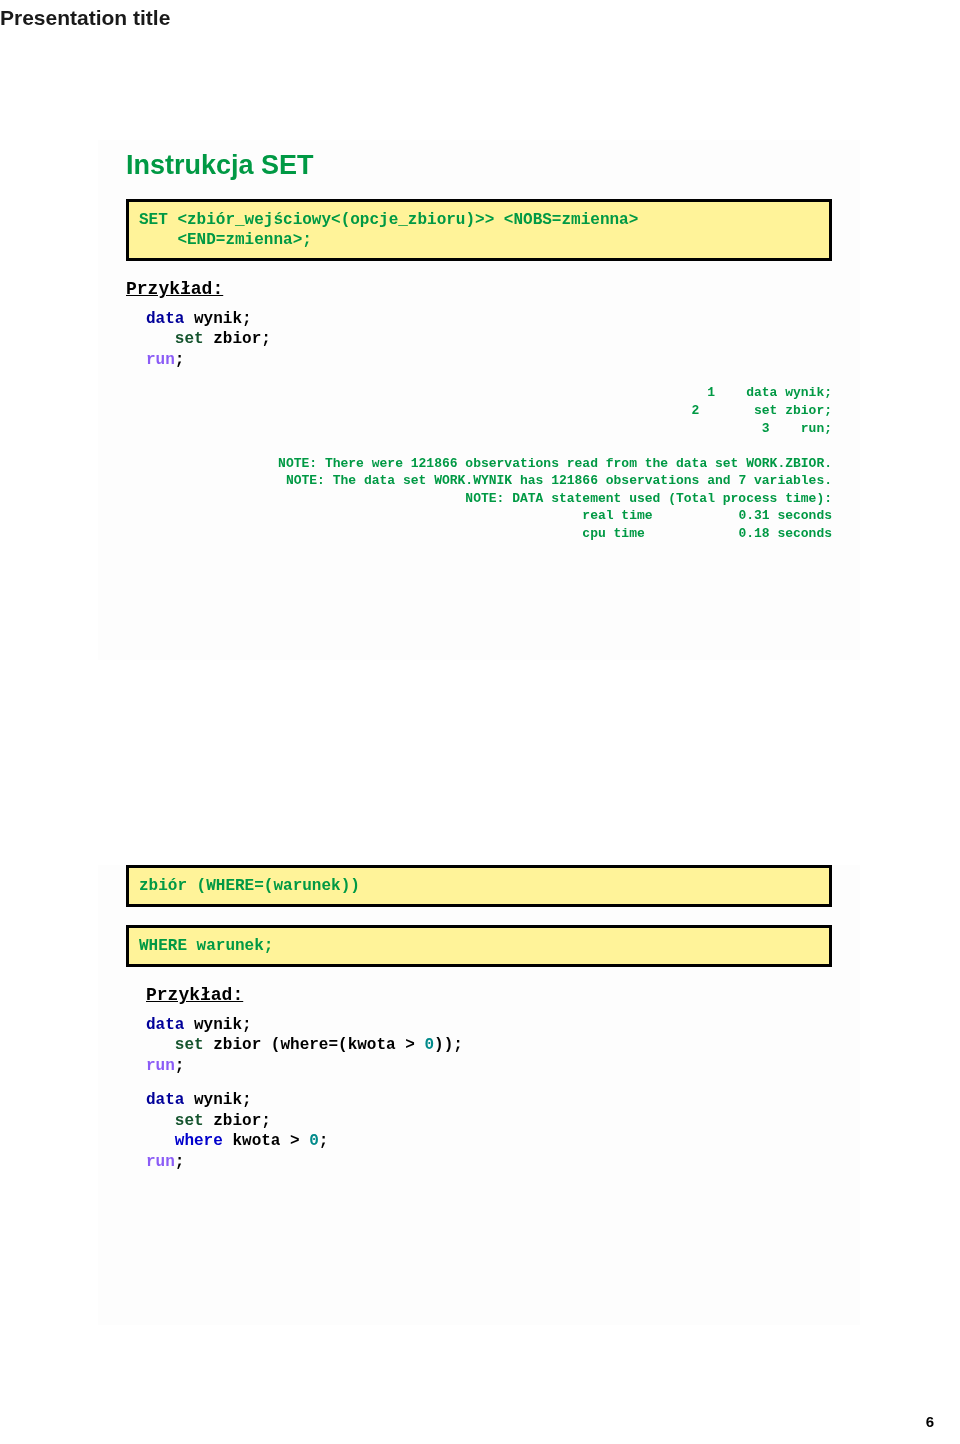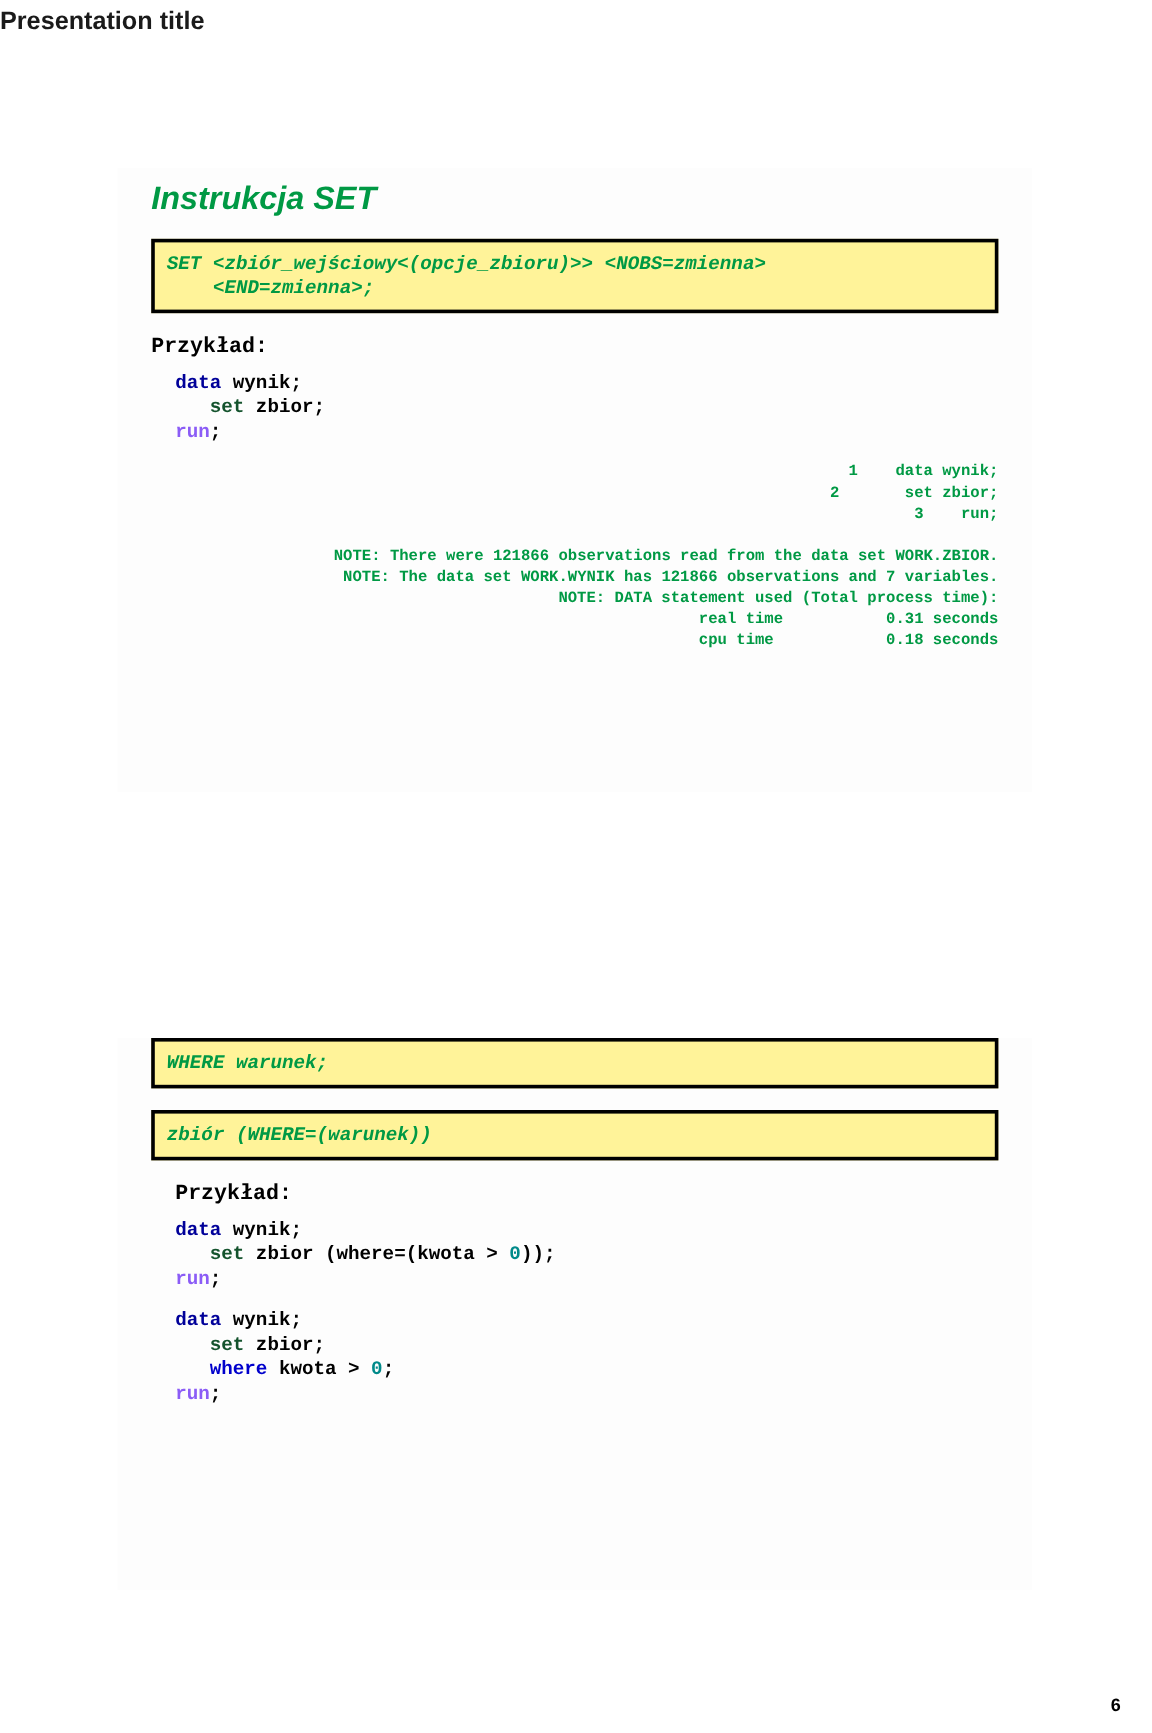--- a/index.html
+++ b/index.html
@@ -24,43 +24,42 @@
     width: 762px;
     background: #fdfdfd;
   }
   .slide-1 { top: 140px; height: 520px; }
   .slide-2 { top: 865px; height: 460px; }
   .slide-title {
     color: #009944;
     font-size: 27px;
     font-weight: bold;
     padding: 10px 28px 18px 28px;
-    font-style: italic;
   }
   .yellow-box {
     margin: 0 28px 18px 28px;
     background: #fff399;
     border: 3px solid #000;
     padding: 8px 10px 8px 10px;
   }
   .yellow-box pre {
     font-family: "Courier New", Courier, monospace;
     font-size: 16px;
     font-weight: bold;
     color: #009944;
     white-space: pre;
     line-height: 1.25;
-    font-style: italic;
   }
   .sub-label {
     margin: 4px 28px 10px 28px;
     font-family: "Courier New", Courier, monospace;
     font-size: 18px;
     font-weight: bold;
     color: #000;
+    text-decoration: underline;
   }
   .code-block {
     margin: 0 28px 14px 48px;
   }
   .code-block pre {
     font-family: "Courier New", Courier, monospace;
     font-size: 16px;
     font-weight: bold;
     white-space: pre;
     line-height: 1.28;
@@ -123,25 +122,25 @@
 NOTE: The data set WORK.WYNIK has 121866 observations and 7 variables.
 NOTE: DATA statement used (Total process time):
       real time           0.31 seconds
       cpu time            0.18 seconds</pre>
   </div>
 </div>
 
 <div class="slide slide-2">
 
   <div class="yellow-box">
-    <pre>WHERE warunek;</pre>
+    <pre>zbiór (WHERE=(warunek))</pre>
   </div>
 
   <div class="yellow-box">
-    <pre>zbiór (WHERE=(warunek))</pre>
+    <pre>WHERE warunek;</pre>
   </div>
 
   <div class="sub-label" style="margin-left:48px;">Przykład:</div>
 
   <div class="code-block">
 <pre><span class="kw-data">data</span><span class="id-txt"> wynik;</span>
 <span>   </span><span class="kw-set">set</span><span class="id-txt"> zbior (where=(kwota &gt; </span><span class="num-txt">0</span><span class="id-txt">));</span>
 <span class="kw-run">run</span><span class="id-txt">;</span></pre>
   </div>
 

